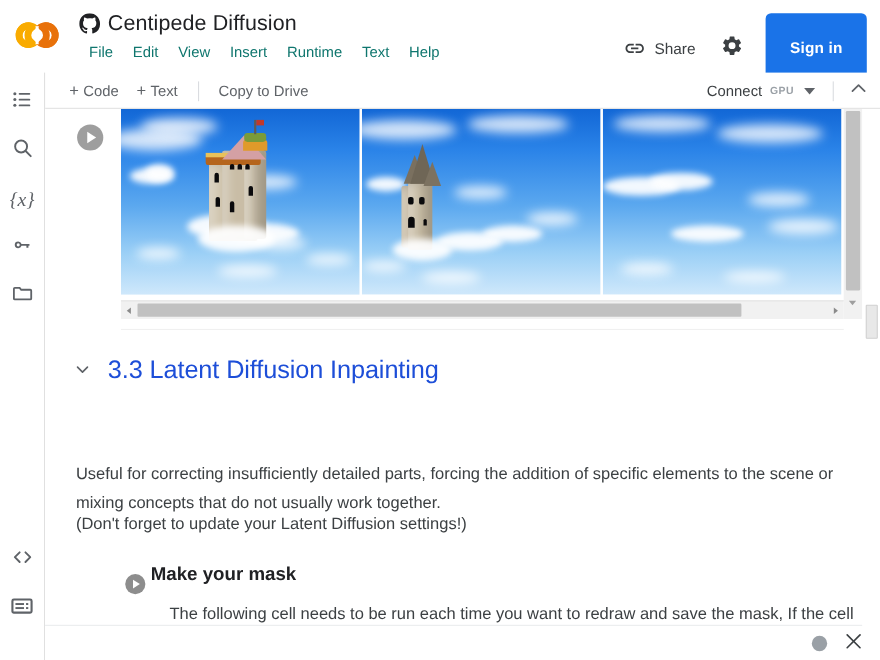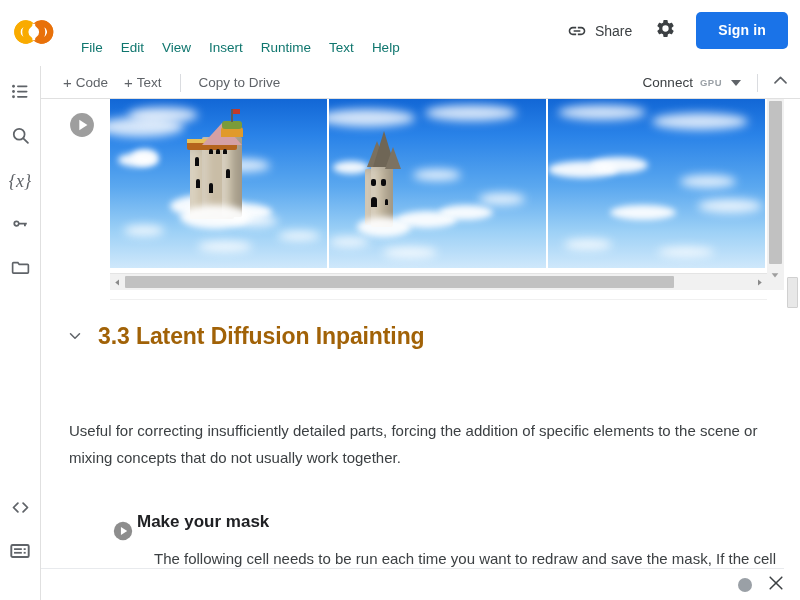--- a/index.html
+++ b/index.html
@@ -19,21 +19,21 @@
   .nb-title{font-size:19.5px;color:#202124;letter-spacing:0.1px;white-space:nowrap;}
   .menubar{position:absolute;left:72px;top:38px;display:flex;gap:0px;}
   .menu-item{font-size:13.5px;color:#0f766e;padding:2px 9px;border-radius:4px;cursor:pointer;white-space:nowrap;}
 
   .hdr-right{position:absolute;right:12px;top:12px;display:flex;align-items:center;gap:0px;}
   .share-btn{display:flex;align-items:center;gap:8px;padding:6px 10px;border-radius:18px;cursor:pointer;}
   .link-icon{width:20px;height:20px;display:block;}
   .share-label{font-size:14px;color:#3c4043;}
   .gear-btn{width:34px;height:34px;display:flex;align-items:center;justify-content:center;border-radius:50%;cursor:pointer;margin-left:6px;}
   .signin-btn{margin-left:14px;background:#1a73e8;color:#fff;font-size:14px;font-weight:bold;
-    padding:0 22px;height:37px;line-height:37px;border-radius:5px;cursor:pointer;letter-spacing:0.15px;}
+    padding:13px 22px;height:37px;line-height:37px;border-radius:5px;cursor:pointer;letter-spacing:0.15px;}
 
   
   .toolbar{position:absolute;left:41px;top:66px;width:759px;height:33px;background:#fff;
     border-bottom:1px solid #e0e0e0;box-sizing:border-box;}
   .tb-left{position:absolute;left:14px;top:0;height:33px;display:flex;align-items:center;gap:0;}
   .tb-btn{display:flex;align-items:center;gap:4px;font-size:13.5px;color:#5f6368;padding:4px 8px;border-radius:4px;cursor:pointer;white-space:nowrap;}
   .tb-plus{font-size:15px;color:#5f6368;line-height:1;}
   .tb-sep{width:1px;height:18px;background:#dadce0;margin:0 10px;}
   .tb-right{position:absolute;right:6px;top:0;height:33px;display:flex;align-items:center;}
   .connect-btn{display:flex;align-items:center;gap:7px;padding:4px 8px;border-radius:4px;cursor:pointer;}
@@ -75,21 +75,21 @@
   .cell-underline{position:absolute;left:69px;top:200px;width:657px;height:1px;background:#f0f0f0;}
 
   
   .vbar-inner{position:absolute;left:726px;top:0;width:17px;height:191px;background:#f1f1f1;}
   .vbar-inner-thumb{position:absolute;left:2px;top:2px;width:13px;height:163px;background:#c1c1c1;border-radius:1px;cursor:pointer;}
   .vbar-inner-arrow{position:absolute;left:0;top:168px;width:16px;height:16px;display:flex;align-items:center;justify-content:center;cursor:pointer;}
 
   
   .sec-head{position:absolute;left:0;top:215px;width:700px;height:44px;display:flex;align-items:center;}
   .sec-chev{width:24px;height:24px;margin-left:22px;display:flex;align-items:center;justify-content:center;cursor:pointer;}
-  .sec-title{font-size:23px;font-weight:bold;color:#a16207;margin-left:11px;letter-spacing:-0.1px;}
+  .sec-title{font-size:23px;font-weight:normal;color:#1d4ed8;margin-left:11px;letter-spacing:-0.1px;}
 
   .para{position:absolute;left:28px;font-size:15px;color:#3c4043;line-height:27px;width:700px;}
   .p1{top:275px;}
   .p2{top:318px;}
   .p3{top:364px;}
 
   .sub-cell{position:absolute;left:0;top:410px;width:743px;}
   .sub-run{position:absolute;left:72px;top:12px;width:20px;height:20px;cursor:pointer;}
   .sub-title{position:absolute;left:96px;top:3px;font-size:17px;font-weight:bold;color:#202124;}
   .sub-text{position:absolute;left:113px;top:36px;width:660px;font-size:15px;color:#3c4043;line-height:27px;white-space:nowrap;}
@@ -122,20 +122,33 @@
           <path d="M36 26.5 A10.5 10.5 0 0 0 36 5.5" stroke="#E8710A"></path>
         </g>
         <rect x="19" y="6" width="14" height="20" fill="#fff"></rect>
         <g fill="none" stroke-width="7.5" stroke-linecap="round">
           <path d="M21 7.2 A10.5 10.5 0 0 0 21 24.8" stroke="#F9AB00"></path>
           <path d="M32 24.8 A10.5 10.5 0 0 0 32 7.2" stroke="#E8710A"></path>
         </g>
       </svg>
     </div>
 
+    <div class="title-row">
+      <span class="gh-icon">
+        <svg viewBox="0 0 16 16" width="19" height="19" fill="#202124" aria-hidden="true">
+          <path d="M8 0C3.58 0 0 3.58 0 8c0 3.54 2.29 6.53 5.47 7.59.4.07.55-.17.55-.38
+          0-.19-.01-.82-.01-1.49-2.01.37-2.53-.49-2.69-.94-.09-.23-.48-.94-.82-1.13-.28-.15-.68-.52-.01-.53.63-.01
+          1.08.58 1.23.82.72 1.21 1.87.87 2.33.66.07-.52.28-.87.51-1.07-1.78-.2-3.64-.89-3.64-3.95
+          0-.87.31-1.59.82-2.15-.08-.2-.36-1.02.08-2.12 0 0 .67-.21 2.2.82a7.4 7.4 0 0 1 2-.27c.68 0 1.36.09
+          2 .27 1.53-1.04 2.2-.82 2.2-.82.44 1.1.16 1.92.08 2.12.51.56.82 1.27.82 2.15 0 3.07-1.87 3.75-3.65
+          3.95.29.25.54.73.54 1.48 0 1.07-.01 1.93-.01 2.2 0 .21.15.46.55.38A8.01 8.01 0 0 0 16 8c0-4.42-3.58-8-8-8z"></path>
+        </svg>
+      </span>
+      <span class="nb-title">Centipede Diffusion</span>
+    </div>
 
     <div class="menubar">
       <div class="menu-item">File</div>
       <div class="menu-item">Edit</div>
       <div class="menu-item">View</div>
       <div class="menu-item">Insert</div>
       <div class="menu-item">Runtime</div>
       <div class="menu-item">Text</div>
       <div class="menu-item">Help</div>
     </div>
@@ -380,20 +393,21 @@
     <div class="sec-head">
       <div class="sec-chev">
         <svg viewBox="0 0 24 24" width="18" height="18" fill="none" stroke="#5f6368" stroke-width="2" stroke-linecap="round" stroke-linejoin="round" aria-hidden="true">
           <polyline points="6,9 12,15 18,9"></polyline>
         </svg>
       </div>
       <div class="sec-title">3.3 Latent Diffusion Inpainting</div>
     </div>
 
     <div class="para p2">Useful for correcting insufficiently detailed parts, forcing the addition of specific elements to the scene or mixing concepts that do not usually work together.</div>
+    <div class="para p3">(Don't forget to update your Latent Diffusion settings!)</div>
 
     <div class="sub-cell">
       <div class="sub-run">
         <svg viewBox="0 0 24 24" width="20" height="20" aria-hidden="true">
           <circle cx="12" cy="12" r="11" fill="#8d8d8d"></circle>
           <polygon points="9.5,7.2 17,12 9.5,16.8" fill="#fff"></polygon>
         </svg>
       </div>
       <div class="sub-title">Make your mask</div>
       <div class="sub-text">The following cell needs to be run each time you want to redraw and save the mask, If the cell</div>

